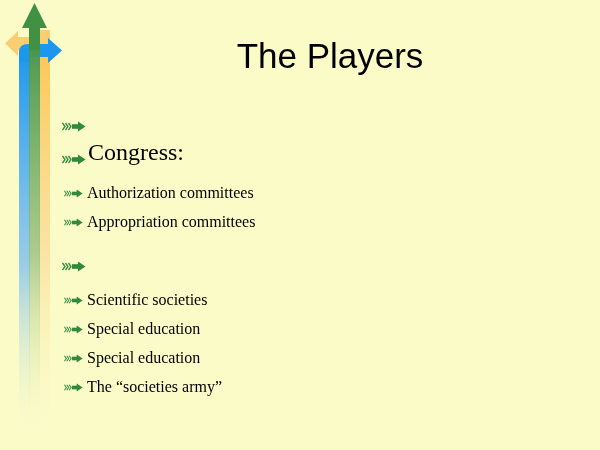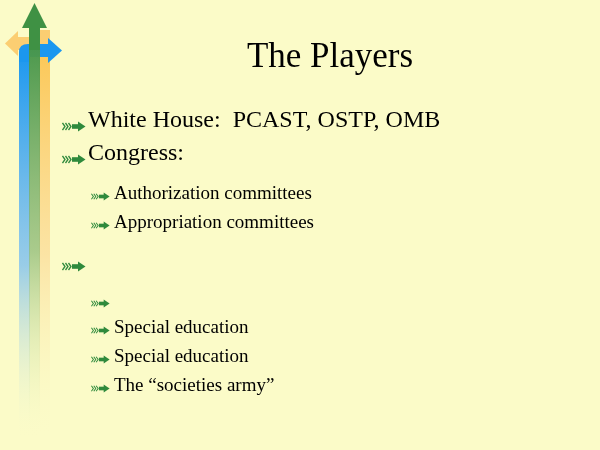--- a/index.html
+++ b/index.html
@@ -36,21 +36,21 @@
   
   .title {
     position: absolute;
     left: 80px;
     top: 34px;
     width: 500px;
     text-align: center;
     font-size: 35px;
     line-height: 44px;
     color: #000000;
-    font-family: Liberation Serif, serif;
+    font-family: Liberation Sans, sans-serif;
     white-space: nowrap;
   }
 
   
   .body-list {
     position: absolute;
     left: 0;
     top: 104px;
     width: 600px;
   }
@@ -62,22 +62,22 @@
   }
 
   .bullet-row.level-1 {
     padding-left: 62px;
     font-size: 24px;
     line-height: 31px;
     margin-bottom: 0px;
   }
 
   .bullet-row.level-2 {
-    padding-left: 91px;
-    font-size: 19px;
+    padding-left: 64px;
+    font-size: 16px;
     line-height: 29px;
   }
 
   .bullet-row.gap-above {
     margin-top: 8px;
   }
 
   .bullet-marker {
     flex: 0 0 auto;
     display: inline-block;
@@ -156,21 +156,20 @@
     <div class="bullet-row level-1">
       <span class="bullet-marker">
         <svg width="24" height="13" viewBox="0 0 24 13" xmlns="http://www.w3.org/2000/svg">
           <path d="M0.5,3 L3,6.5 L0.5,10" stroke="#2f8a3c" stroke-width="1.3" fill="none"></path>
           <path d="M3.5,3 L6,6.5 L3.5,10" stroke="#2f8a3c" stroke-width="1.3" fill="none"></path>
           <path d="M6.5,3 L9,6.5 L6.5,10" stroke="#2f8a3c" stroke-width="1.3" fill="none"></path>
           <rect x="10" y="4.2" width="8" height="4.6" fill="#2f8a3c"></rect>
           <path d="M16,1.5 L23.5,6.5 L16,11.5 Z" fill="#2f8a3c"></path>
         </svg>
       </span>
-      <span class="bullet-text">White House:  PCAST, OSTP, OMB</span>
     </div>
 
     <div class="bullet-row level-1">
       <span class="bullet-marker">
         <svg width="24" height="13" viewBox="0 0 24 13" xmlns="http://www.w3.org/2000/svg">
           <path d="M0.5,3 L3,6.5 L0.5,10" stroke="#2f8a3c" stroke-width="1.3" fill="none"></path>
           <path d="M3.5,3 L6,6.5 L3.5,10" stroke="#2f8a3c" stroke-width="1.3" fill="none"></path>
           <path d="M6.5,3 L9,6.5 L6.5,10" stroke="#2f8a3c" stroke-width="1.3" fill="none"></path>
           <rect x="10" y="4.2" width="8" height="4.6" fill="#2f8a3c"></rect>
           <path d="M16,1.5 L23.5,6.5 L16,11.5 Z" fill="#2f8a3c"></path>
@@ -220,20 +219,21 @@
     <div class="bullet-row level-2 gap-above">
       <span class="bullet-marker">
         <svg width="19" height="11" viewBox="0 0 24 13" xmlns="http://www.w3.org/2000/svg">
           <path d="M0.5,3 L3,6.5 L0.5,10" stroke="#2f8a3c" stroke-width="1.3" fill="none"></path>
           <path d="M3.5,3 L6,6.5 L3.5,10" stroke="#2f8a3c" stroke-width="1.3" fill="none"></path>
           <path d="M6.5,3 L9,6.5 L6.5,10" stroke="#2f8a3c" stroke-width="1.3" fill="none"></path>
           <rect x="10" y="4.2" width="8" height="4.6" fill="#2f8a3c"></rect>
           <path d="M16,1.5 L23.5,6.5 L16,11.5 Z" fill="#2f8a3c"></path>
         </svg>
       </span>
+      <span class="bullet-text">Scientific societies</span>
     </div>
 
     <div class="bullet-row level-2">
       <span class="bullet-marker">
         <svg width="19" height="11" viewBox="0 0 24 13" xmlns="http://www.w3.org/2000/svg">
           <path d="M0.5,3 L3,6.5 L0.5,10" stroke="#2f8a3c" stroke-width="1.3" fill="none"></path>
           <path d="M3.5,3 L6,6.5 L3.5,10" stroke="#2f8a3c" stroke-width="1.3" fill="none"></path>
           <path d="M6.5,3 L9,6.5 L6.5,10" stroke="#2f8a3c" stroke-width="1.3" fill="none"></path>
           <rect x="10" y="4.2" width="8" height="4.6" fill="#2f8a3c"></rect>
           <path d="M16,1.5 L23.5,6.5 L16,11.5 Z" fill="#2f8a3c"></path>

